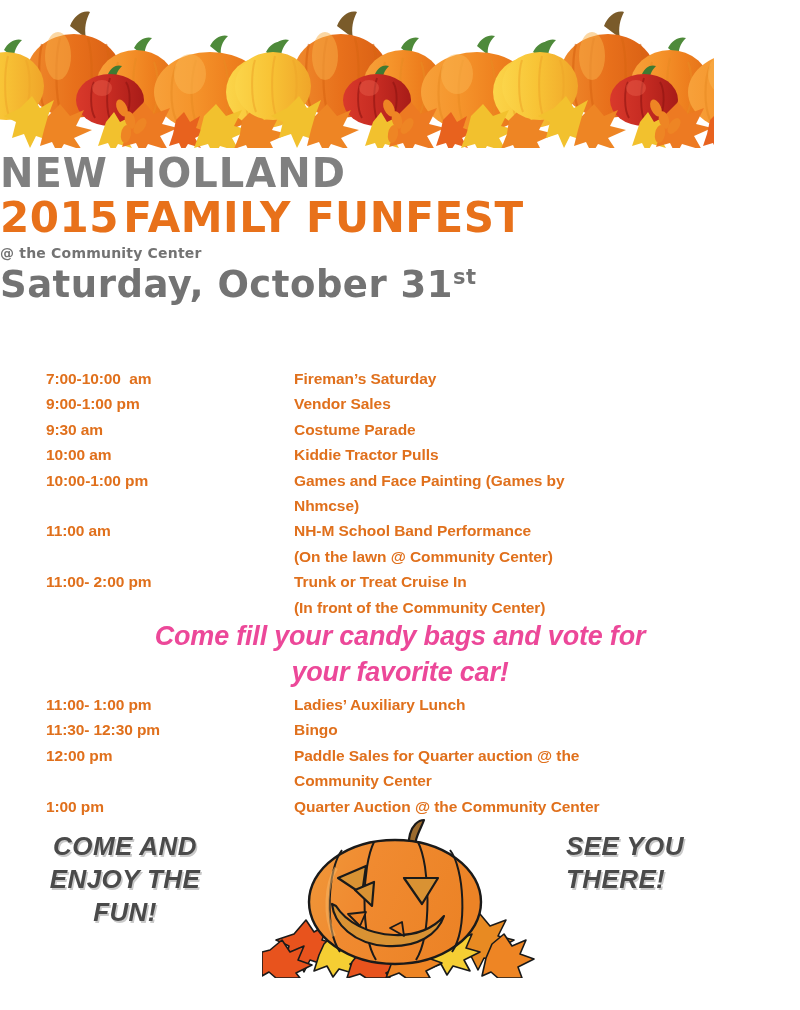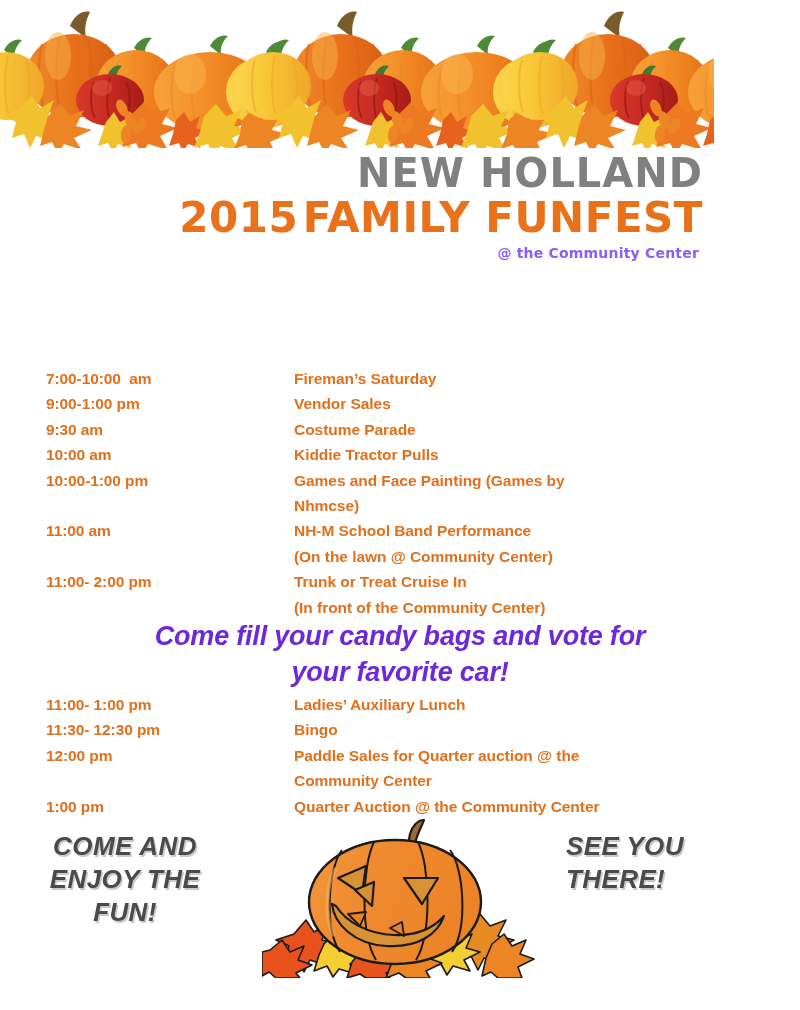--- a/index.html
+++ b/index.html
@@ -26,21 +26,21 @@
     height: 148px;
   }
   #pumpkin-banner svg { display: block; }
 
   
   #heading-block {
     position: absolute;
     left: 0;
     top: 152px;
     width: 703px;
-    text-align: right;
+    text-align: left;
   }
   #title-main {
     font-family: "DejaVu Sans", sans-serif;
     font-weight: bold;
     font-size: 40px;
     letter-spacing: 1px;
     color: #808080;
     line-height: 1.08;
     margin: 0;
     padding: 0;
@@ -55,21 +55,21 @@
     font-family: "DejaVu Sans", sans-serif;
     font-weight: bold;
     font-size: 42px;
     letter-spacing: 0.5px;
     color: #E8711A;
   }
   #title-venue {
     font-family: "DejaVu Sans", sans-serif;
     font-weight: bold;
     font-size: 14px;
-    color: #8b5cf6;
+    color: #737373;
     margin: 4px 4px 2px 0;
     letter-spacing: 0.2px;
   }
   #title-date {
     font-family: "DejaVu Sans", sans-serif;
     font-weight: bold;
     font-size: 37px;
     color: #737373;
     margin: 2px 0 0 0;
     letter-spacing: 0.5px;
@@ -113,21 +113,21 @@
   #candy-callout {
     position: absolute;
     left: 0;
     top: 618px;
     width: 800px;
     text-align: center;
     font-family: "Liberation Sans", sans-serif;
     font-weight: bold;
     font-style: italic;
     font-size: 27px;
-    color: #6d28d9;
+    color: #ec4899;
     line-height: 36px;
     letter-spacing: -0.2px;
   }
   #candy-callout .line2 {
     display: block;
   }
 
   
   #bottom-row {
     position: absolute;
@@ -294,20 +294,21 @@
     <rect x="756" y="0" width="50" height="148" fill="#ffffff"></rect>
   </svg>
 </div>
 
 <div id="heading-block">
   <div id="title-main">NEW HOLLAND</div>
   <div id="title-event-line">
     <span id="title-year">2015</span><span>&nbsp;</span><span id="title-event">FAMILY FUNFEST</span>
   </div>
   <div id="title-venue">@ the Community Center</div>
+  <div id="title-date"><span>Saturday, October 31</span><span class="ordinal">st</span></div>
 </div>
 
 <table class="schedule" id="schedule-morning">
   <tbody>
       <tr>
         <td class="time-cell">7:00-10:00  am</td>
         <td class="activity-cell">Fireman’s Saturday</td>
       </tr>
       <tr>
         <td class="time-cell">9:00-1:00 pm</td>

